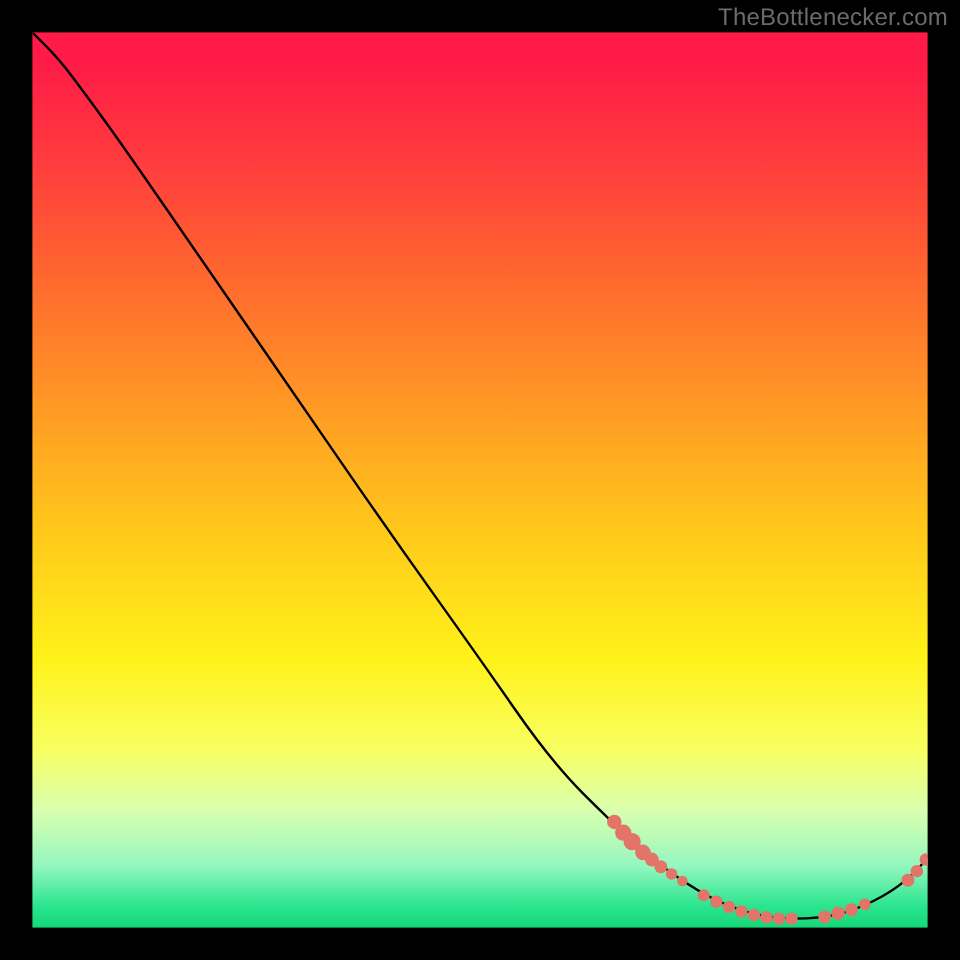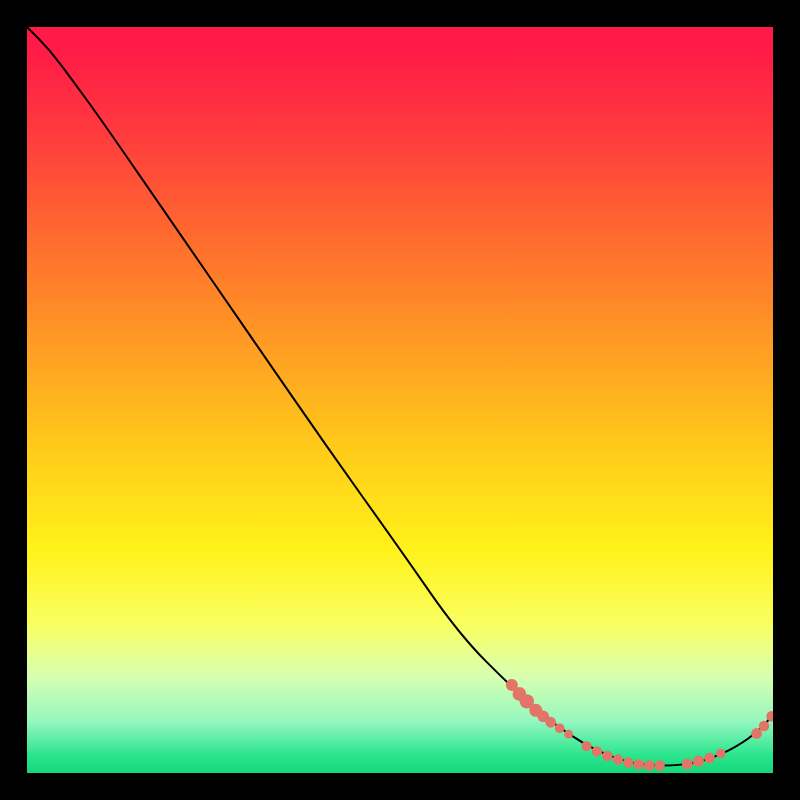--- a/index.html
+++ b/index.html
@@ -88,14 +88,15 @@
           <circle cx="671.40" cy="734.06" r="5.60" fill="#e27468"></circle>
           <circle cx="682.59" cy="731.08" r="5.40" fill="#e27468"></circle>
           <circle cx="693.78" cy="726.60" r="4.80" fill="#e27468"></circle>
           <circle cx="729.59" cy="706.46" r="5.40" fill="#e27468"></circle>
           <circle cx="737.05" cy="699.00" r="5.20" fill="#e27468"></circle>
           <circle cx="744.51" cy="689.30" r="5.20" fill="#e27468"></circle>
         </g>
     </svg>
   </div>
 
+  <div class="attribution">TheBottlenecker.com</div>
 
 </div>
 
 </body></html>

